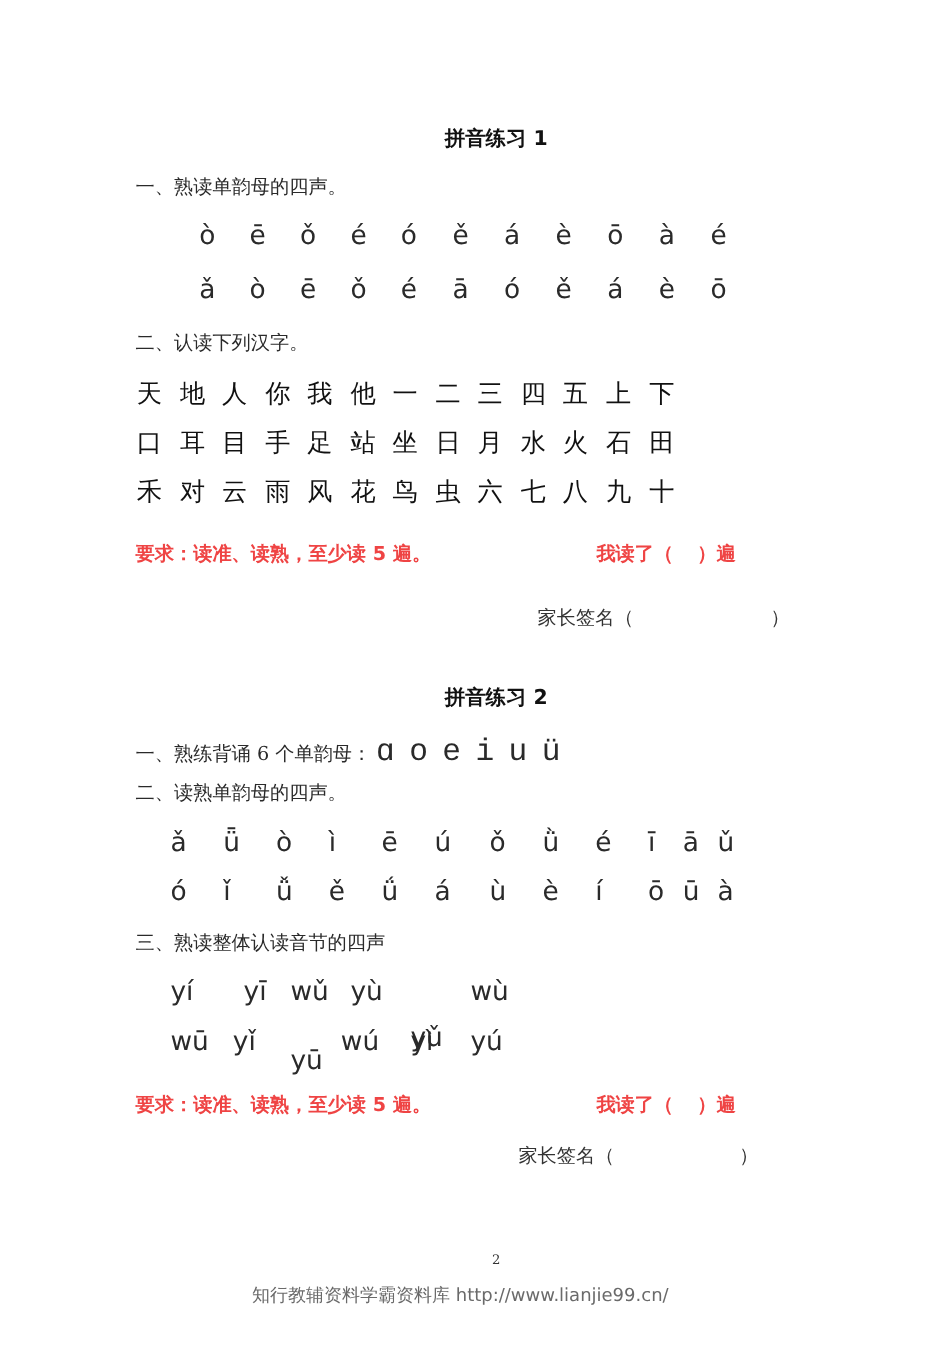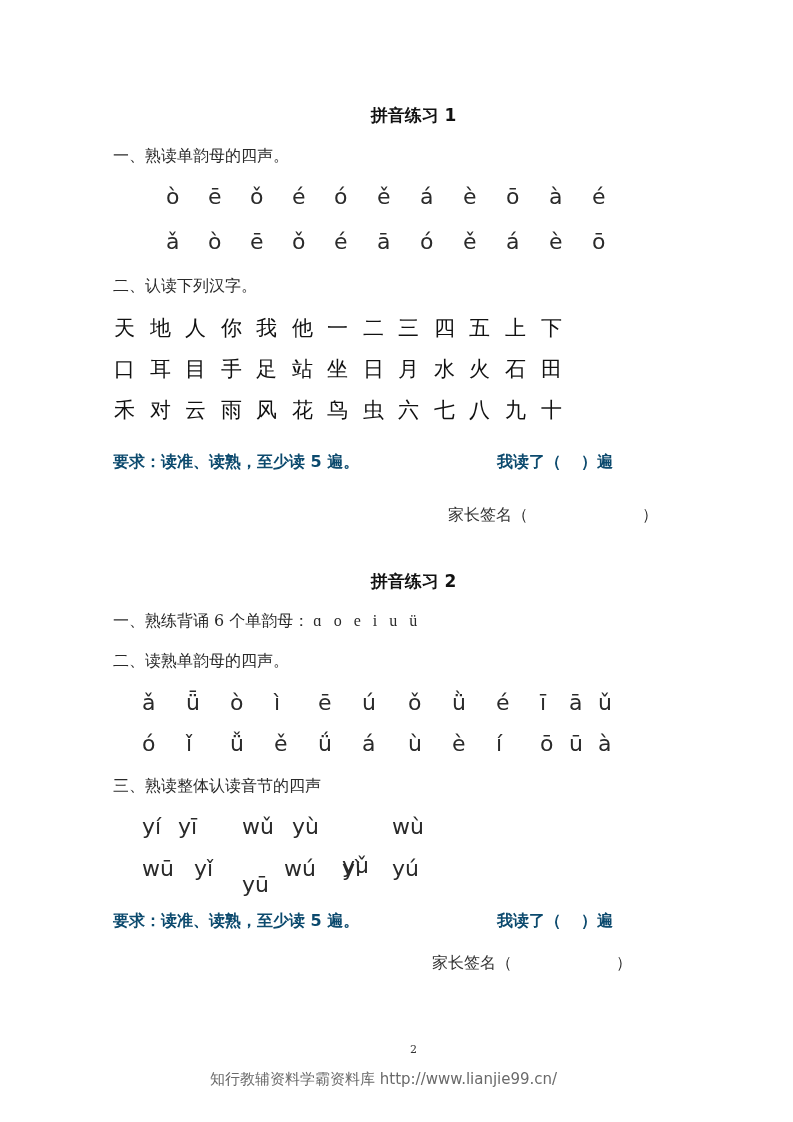--- a/index.html
+++ b/index.html
@@ -7,27 +7,27 @@
            font-family: "DejaVu Serif", "Liberation Serif", serif; color: #1a1a1a; }
     .abs { position: absolute; white-space: nowrap; }
     .title { font-family: "DejaVu Sans", "Liberation Sans", sans-serif; font-weight: bold;
              font-size: 17px; color: #111; left: 0; width: 827px; text-align: center; }
     .heading { font-size: 16px; color: #2a2a2a; left: 113px; }
     .row { left: 0; height: 30px; }
     .cell { position: absolute; font-family: "DejaVu Sans", "Liberation Sans", sans-serif;
             font-size: 22px; color: #2a2a2a; }
     .hz { position: absolute; font-family: "DejaVu Serif", serif; font-size: 21px; color: #111; }
     .req { font-family: "DejaVu Sans", "Liberation Sans", sans-serif; font-weight: bold;
-           font-size: 16px; color: #0c4a6e; }
+           font-size: 16px; color: #ef4444; }
     .sign { font-size: 16px; color: #333; }
     .sign .gap { display: inline-block; }
     .pageno { font-size: 11px; color: #333; left: 410px; }
     .footer { font-family: "DejaVu Sans", "Liberation Sans", sans-serif; font-size: 15px;
               color: #6a6a6a; left: 210px; }
-    .vowels { font-family: Liberation Serif, serif; font-size: 16px; letter-spacing: 0; }
+    .vowels { font-family: Liberation Mono, monospace; font-size: 26px; letter-spacing: 0; }
     .vowels span { display: inline-block; margin-right: 12px; }
   </style>
 </head>
 <body>
 
 <div class="abs title" style="top:104px;">拼音练习 1</div>
 
 <div class="abs heading" style="top:146px;">一、熟读单韵母的四声。</div>
 
 <div class="abs row" style="top:184px;">
@@ -152,21 +152,21 @@
   <span class="cell" style="left:496px;">í</span>
   <span class="cell" style="left:540px;">ō</span>
   <span class="cell" style="left:569px;">ū</span>
   <span class="cell" style="left:598px;">à</span>
 </div>
 
 <div class="abs heading" style="top:776px;">三、熟读整体认读音节的四声</div>
 
 <div class="abs row" style="top:814px;">
   <span class="cell" style="left:142px;">yí</span>
-  <span class="cell" style="left:178px;">yī</span>
+  <span class="cell" style="left:203px;">yī</span>
   <span class="cell" style="left:242px;">wǔ</span>
   <span class="cell" style="left:292px;">yù</span>
   <span class="cell" style="left:342px;margin-top:39px;">yǔ</span>
   <span class="cell" style="left:392px;">wù</span>
 </div>
 
 <div class="abs row" style="top:856px;">
   <span class="cell" style="left:142px;">wū</span>
   <span class="cell" style="left:194px;">yǐ</span>
   <span class="cell" style="left:242px;margin-top:16px;">yū</span>

